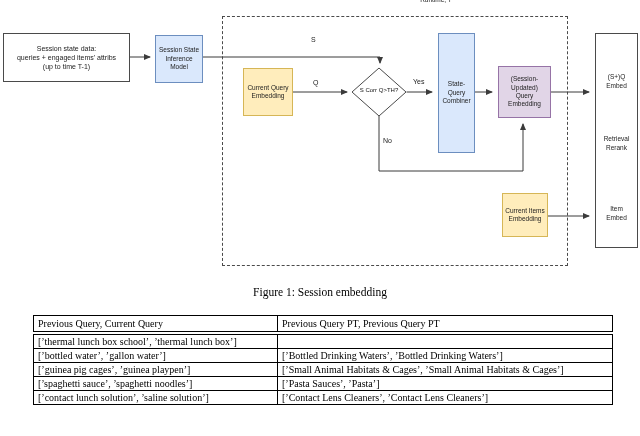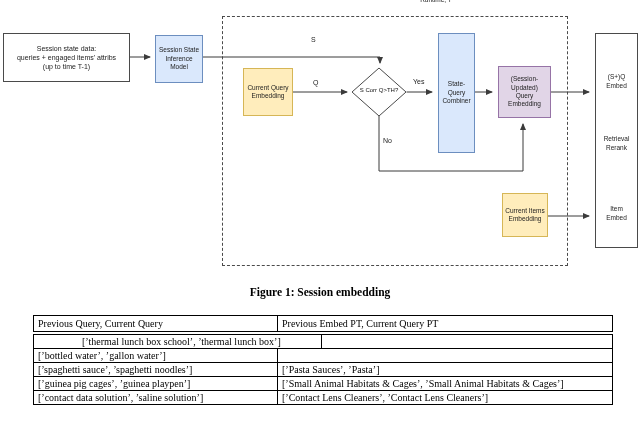--- a/index.html
+++ b/index.html
@@ -16,28 +16,28 @@
   #dashed-region{position:absolute;left:222px;top:16px;width:346px;height:250px;
        border:1px dashed #4a4a4a;box-sizing:border-box;}
   #runtime-label{position:absolute;left:400px;top:-4px;width:72px;text-align:center;font-size:6.5px;}
   .edge-label{position:absolute;font-size:7px;color:#1c1c1c;}
   #wires{position:absolute;left:0;top:0;pointer-events:none;}
   #diamond-label{position:absolute;left:351px;top:87px;width:56px;text-align:center;font-size:6px;}
   .outbox-label{position:absolute;left:0;width:100%;text-align:center;white-space:pre-line;
        font-size:6.5px;line-height:1.35;}
   
   #caption{position:absolute;left:0;top:286px;width:640px;text-align:center;
-       font-family:"Liberation Serif",serif;font-weight:bold;font-size:11.5px;color:#000;}
+       font-family:"Liberation Serif",serif;font-weight:normal;font-size:11.5px;color:#000;}
   
   #paper-table{position:absolute;left:33px;top:315px;width:580px;
        font-family:"Liberation Serif",serif;font-size:10px;color:#000;}
   .trow{display:flex;box-sizing:border-box;border:1px solid #000;height:15px;margin-top:-1px;
        align-items:center;background:#fff;}
   .trow.header{height:17px;margin-top:0;}
-  .trow.first{margin-top:2px;padding-left:44px;}
+  .trow.first{margin-top:2px;}
   .tcell-l{box-sizing:border-box;width:244px;align-self:stretch;display:flex;align-items:center;
        padding-left:4px;border-right:1px solid #000;overflow:hidden;white-space:nowrap;}
   .tcell-r{flex:1;padding-left:4px;overflow:hidden;white-space:nowrap;}
 </style>
 </head>
 <body>
 
 <div id="page">
 
   <div id="diagram">
@@ -103,35 +103,36 @@
     <div class="edge-label" style="left:313px;top:79px;">Q</div>
     <div class="edge-label" style="left:413px;top:78px;">Yes</div>
     <div class="edge-label" style="left:383px;top:137px;">No</div>
   </div>
 
   <div id="caption">Figure 1: Session embedding</div>
 
   <div id="paper-table">
     <div class="trow header">
       <div class="tcell-l">Previous Query, Current Query</div>
-      <div class="tcell-r">Previous Embed PT, Current Query PT</div>
+      <div class="tcell-r">Previous Query PT, Previous Query PT</div>
     </div>
     <div class="trow first">
       <div class="tcell-l">[’thermal lunch box school’, ’thermal lunch box’]</div>
     </div>
     <div class="trow">
       <div class="tcell-l">[’bottled water’, ’gallon water’]</div>
+      <div class="tcell-r">[’Bottled Drinking Waters’, ’Bottled Drinking Waters’]</div>
+    </div>
+    <div class="trow">
+      <div class="tcell-l">[’guinea pig cages’, ’guinea playpen’]</div>
+      <div class="tcell-r">[’Small Animal Habitats &amp; Cages’, ’Small Animal Habitats &amp; Cages’]</div>
     </div>
     <div class="trow">
       <div class="tcell-l">[’spaghetti sauce’, ’spaghetti noodles’]</div>
       <div class="tcell-r">[’Pasta Sauces’, ’Pasta’]</div>
     </div>
     <div class="trow">
-      <div class="tcell-l">[’guinea pig cages’, ’guinea playpen’]</div>
-      <div class="tcell-r">[’Small Animal Habitats &amp; Cages’, ’Small Animal Habitats &amp; Cages’]</div>
-    </div>
-    <div class="trow">
-      <div class="tcell-l">[’contact data solution’, ’saline solution’]</div>
+      <div class="tcell-l">[’contact lunch solution’, ’saline solution’]</div>
       <div class="tcell-r">[’Contact Lens Cleaners’, ’Contact Lens Cleaners’]</div>
     </div>
   </div>
 
 </div>
 
 </body></html>

